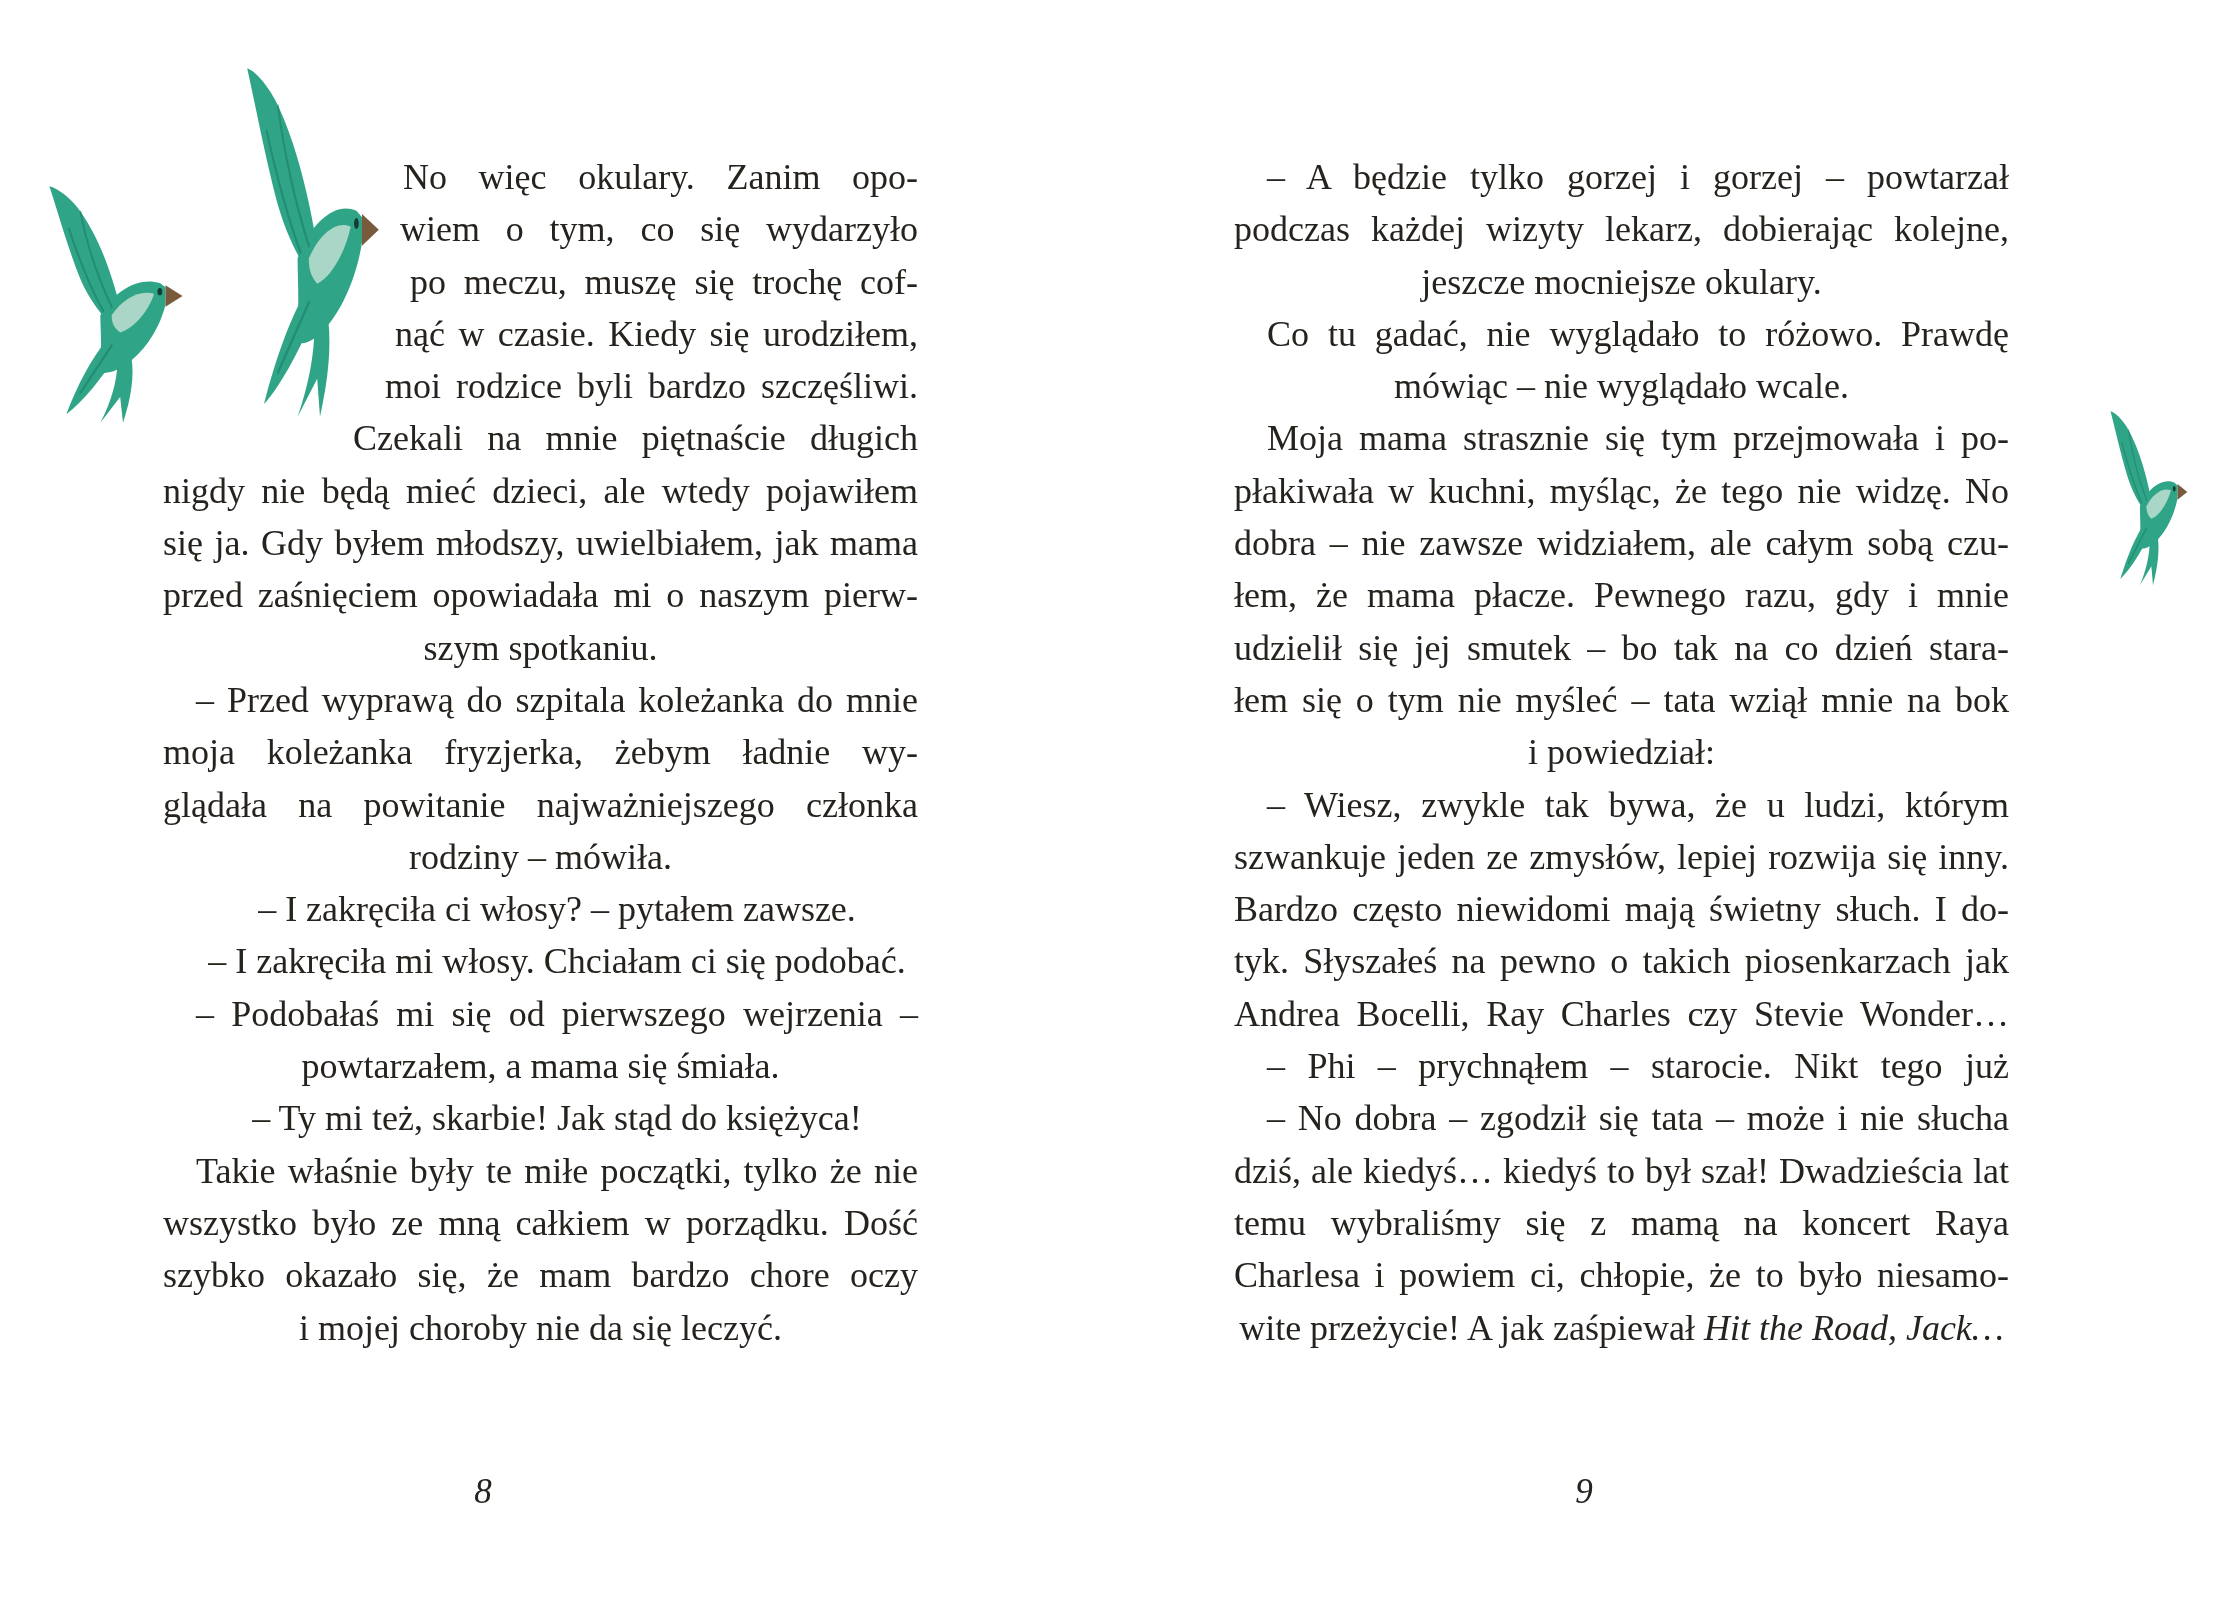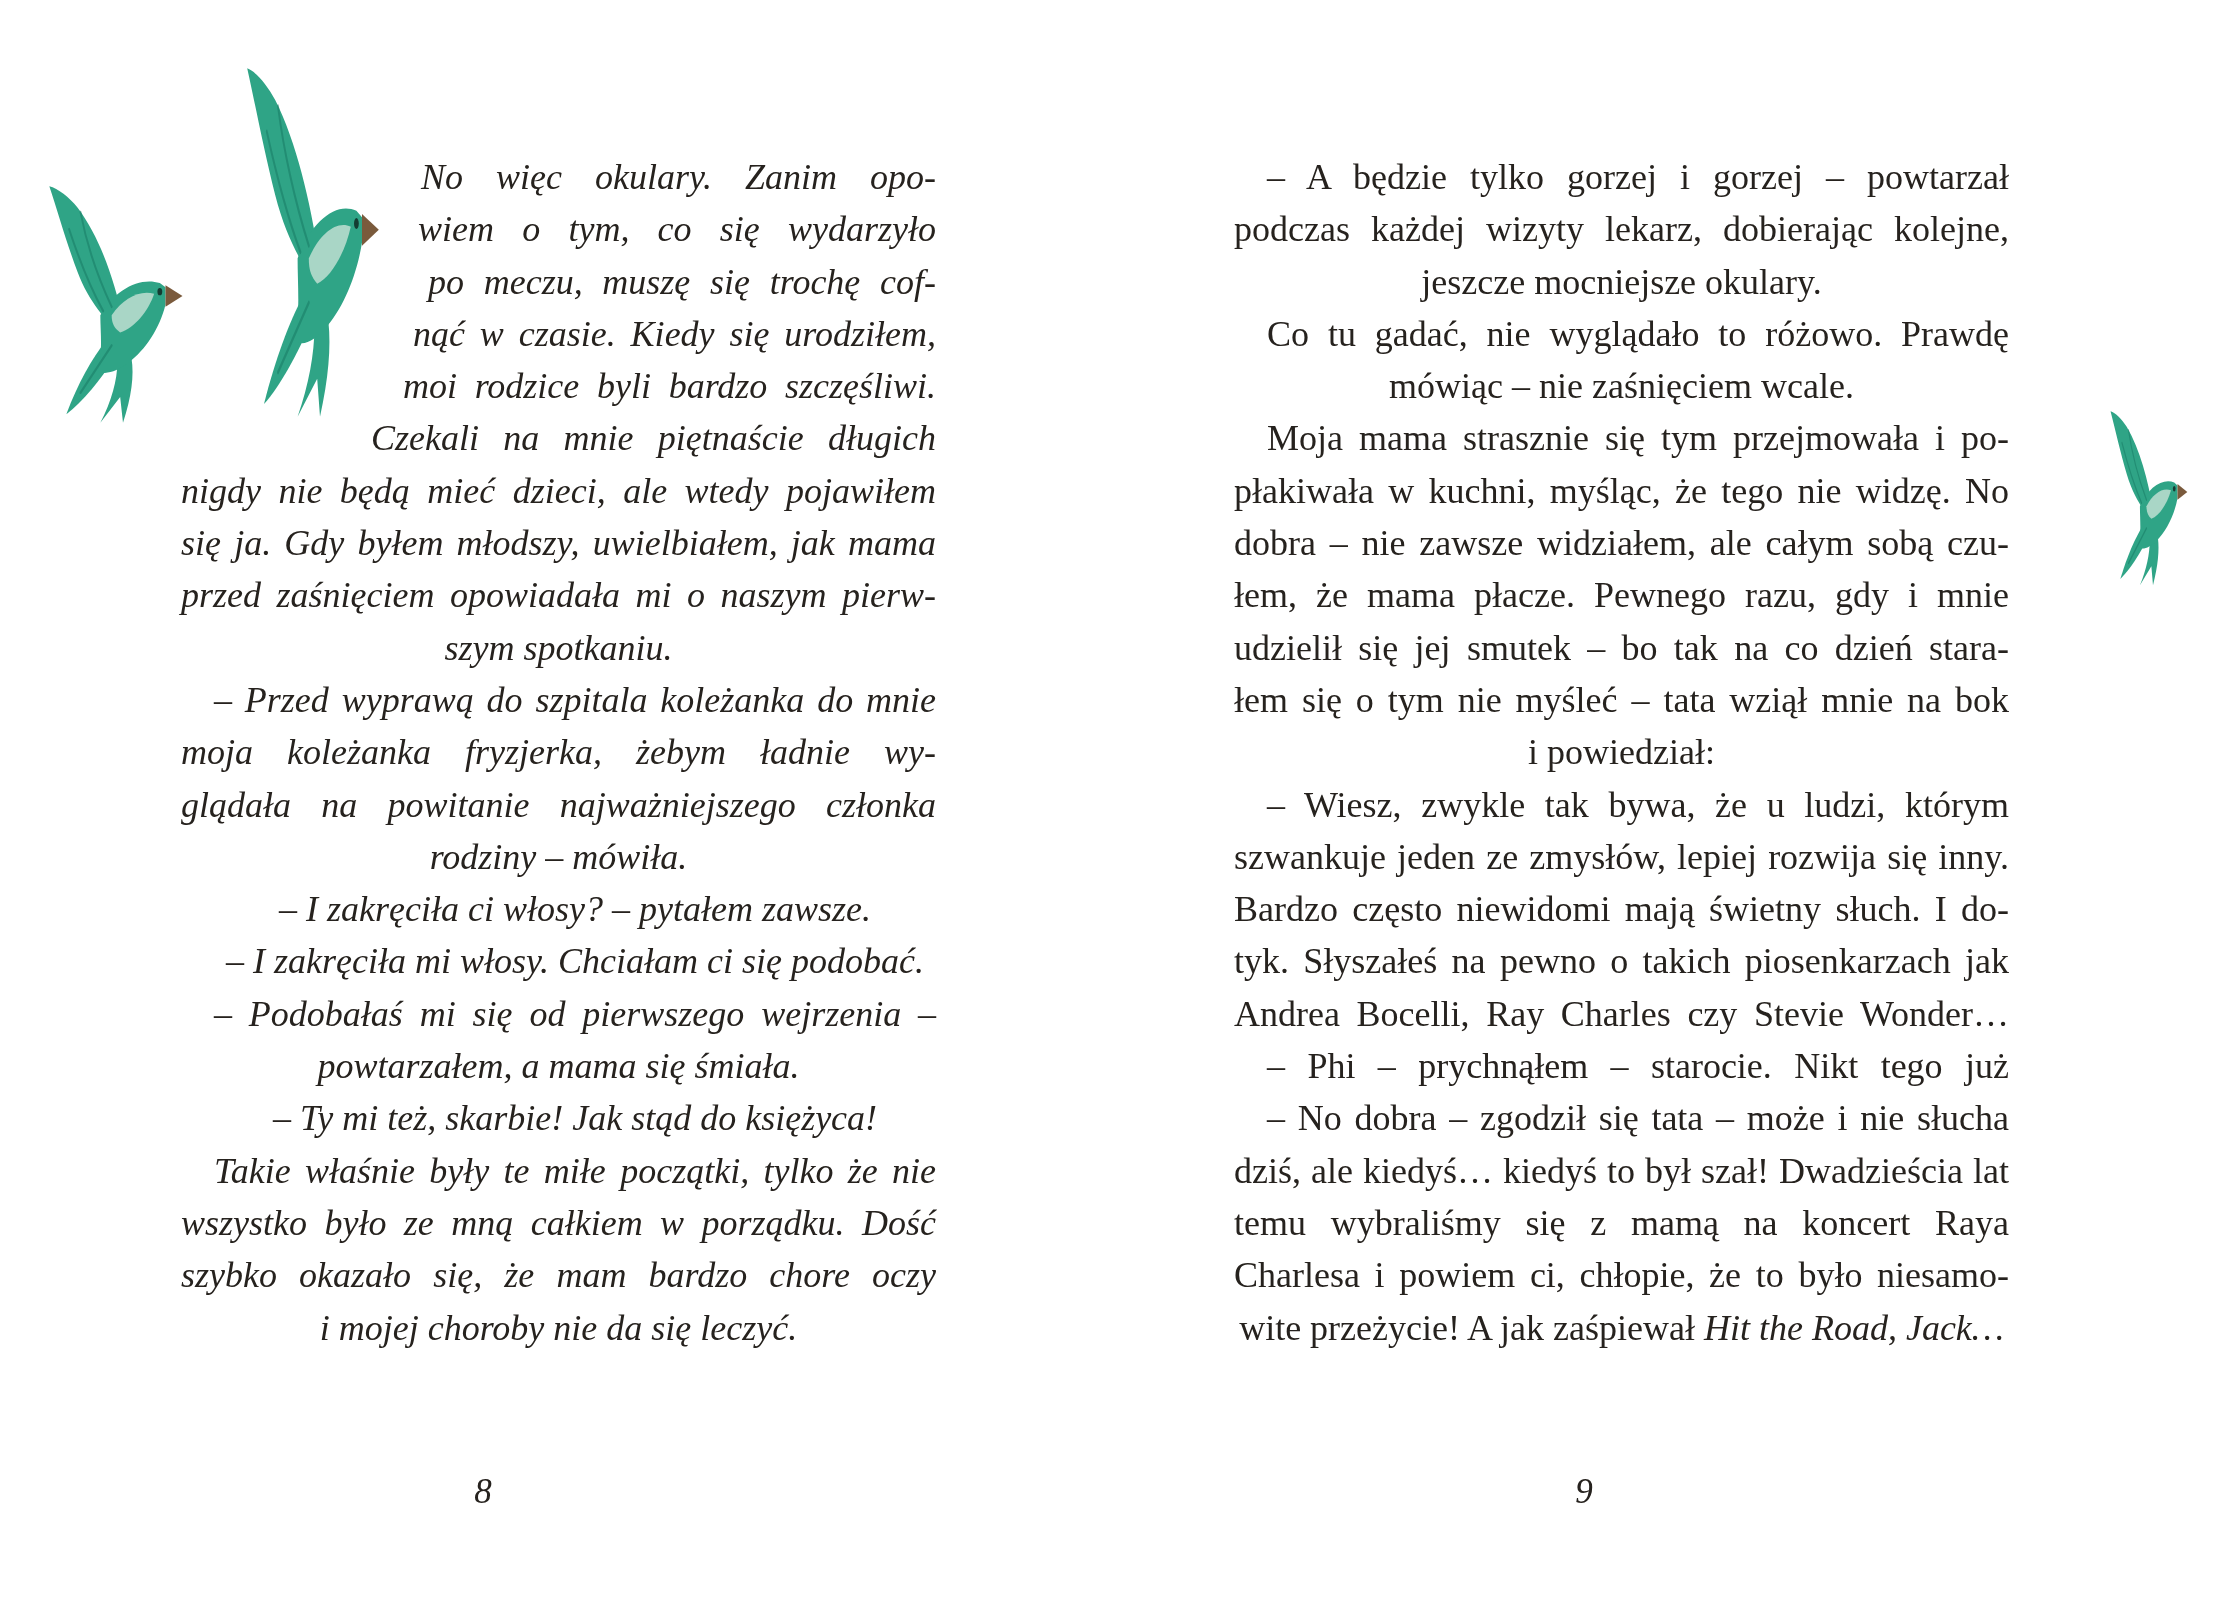--- a/index.html
+++ b/index.html
@@ -11,21 +11,21 @@
     font-family:"Liberation Serif","DejaVu Serif",serif;
     color:#26221e;
   }
   .spread{position:absolute;inset:0;}
   .text-col{
     position:absolute;
     top:151px;
     font-size:36px;
     line-height:52.3px;
   }
-  .col-left{left:181px;width:755px;font-style:italic;}
+  .col-left{left:163px;width:755px;}
   .col-right{left:1234px;width:775px;}
   .line{text-align:center;}
   .j{text-align:justify;text-align-last:justify;}
   .ind{padding-left:33px;}
   .folio{
     position:absolute;
     top:1472px;
     transform:translateX(-50%);
     font-style:italic;
     font-size:35px;
@@ -109,21 +109,21 @@
     <path d="M30,14 C34,28 42,44 52,58" fill="none" stroke-width="1.3" opacity="0.55" stroke-linecap="round" stroke="#187a64"></path>
     <path d="M22,22 C28,34 36,48 46,60" fill="none" stroke-width="1.3" opacity="0.55" stroke-linecap="round" stroke="#187a64"></path>
     <path d="M30,98 C38,90 46,82 52,76" fill="none" stroke-width="1.3" opacity="0.55" stroke-linecap="round" stroke="#187a64"></path>
   </svg>
 
   <div class="text-col col-right">
     <div class="line j ind">– A będzie tylko gorzej i gorzej – powtarzał</div>
     <div class="line j">podczas każdej wizyty lekarz, dobierając kolejne,</div>
     <div class="line">jeszcze mocniejsze okulary.</div>
     <div class="line j ind">Co tu gadać, nie wyglądało to różowo. Prawdę</div>
-    <div class="line">mówiąc – nie zaśnięciem wcale.</div>
+    <div class="line">mówiąc – nie wyglądało wcale.</div>
     <div class="line j ind">Moja mama strasznie się tym przejmowała i po-</div>
     <div class="line j">płakiwała w kuchni, myśląc, że tego nie widzę. No</div>
     <div class="line j">dobra – nie zawsze widziałem, ale całym sobą czu-</div>
     <div class="line j">łem, że mama płacze. Pewnego razu, gdy i mnie</div>
     <div class="line j">udzielił się jej smutek – bo tak na co dzień stara-</div>
     <div class="line j">łem się o tym nie myśleć – tata wziął mnie na bok</div>
     <div class="line">i powiedział:</div>
     <div class="line j ind">– Wiesz, zwykle tak bywa, że u ludzi, którym</div>
     <div class="line j">szwankuje jeden ze zmysłów, lepiej rozwija się inny.</div>
     <div class="line j">Bardzo często niewidomi mają świetny słuch. I do-</div>

